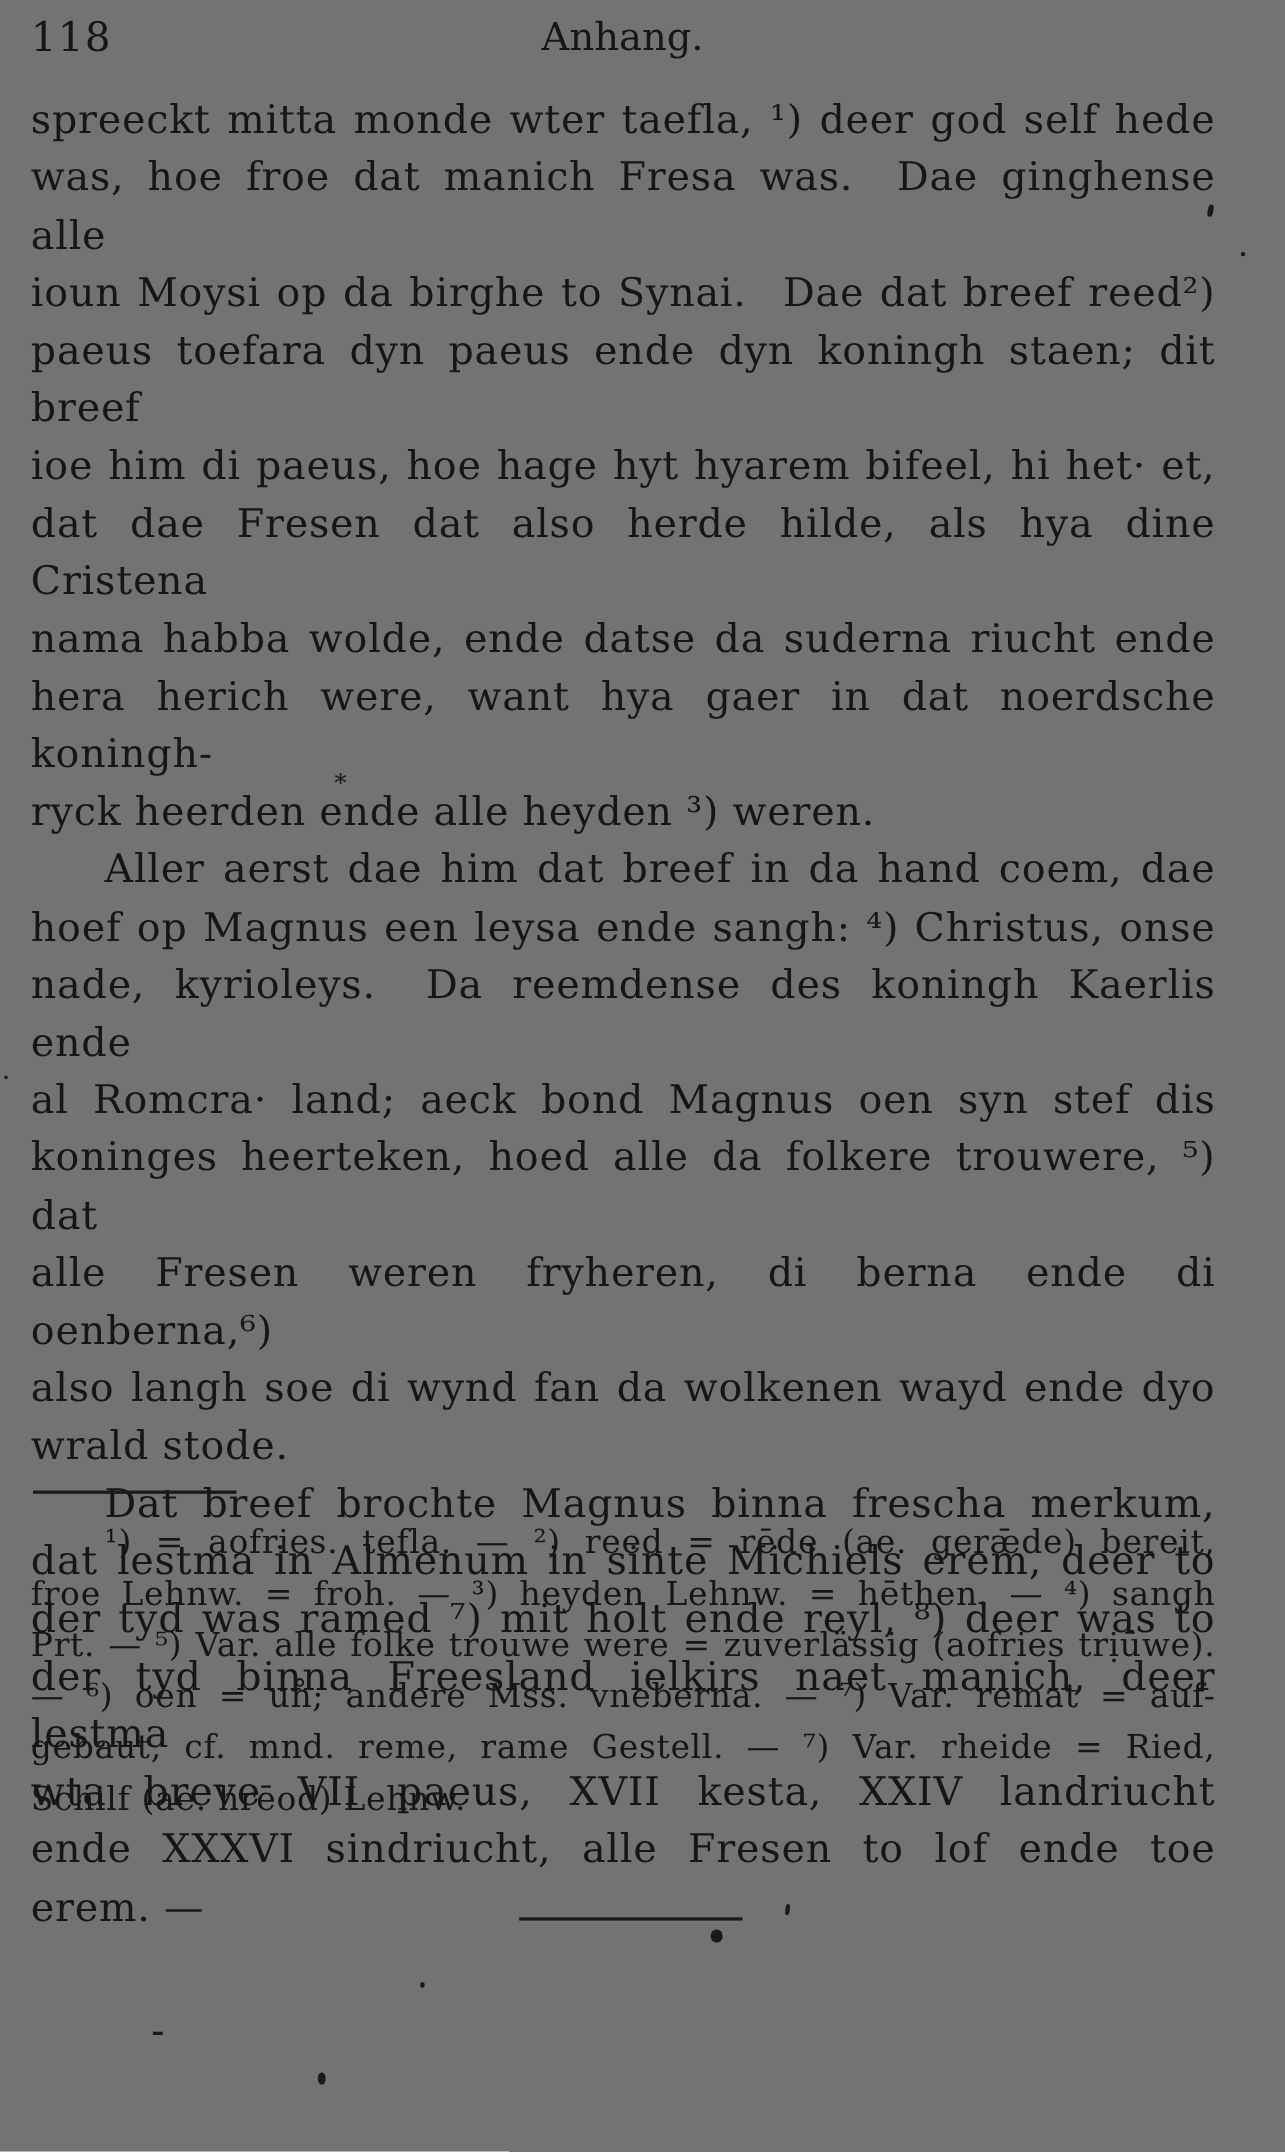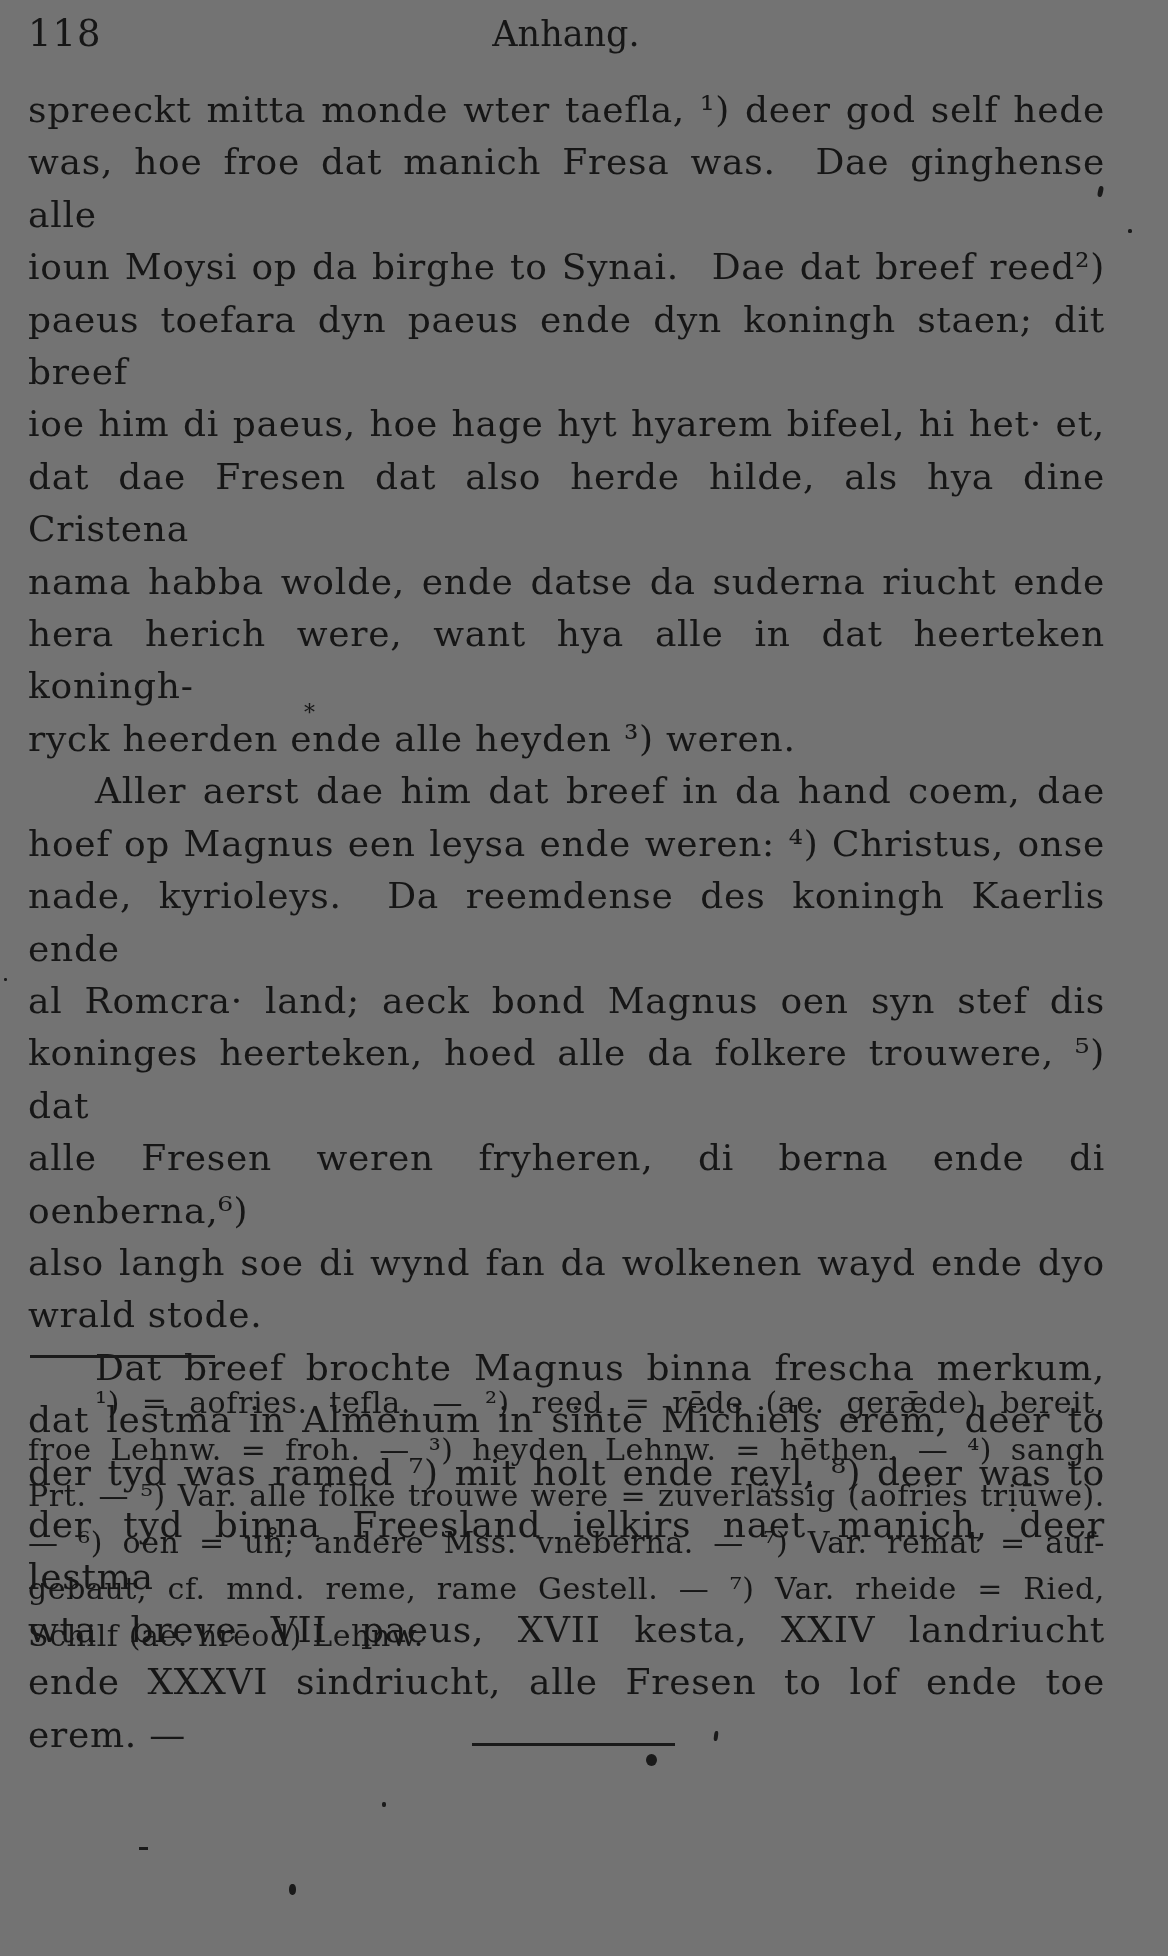--- a/index.html
+++ b/index.html
@@ -78,24 +78,24 @@
   <div class="running-title">Anhang.</div>
 
   <div class="body-text">
     <div class="line">spreeckt mitta monde wter taefla, ¹) deer god self hede</div>
     <div class="line">was, hoe froe dat manich Fresa was.  Dae ginghense alle</div>
     <div class="line">ioun Moysi op da birghe to Synai.  Dae dat breef reed²)</div>
     <div class="line">paeus toefara dyn paeus ende dyn koningh staen; dit breef</div>
     <div class="line">ioe him di paeus, hoe hage hyt hyarem bifeel, hi het· et,</div>
     <div class="line">dat dae Fresen dat also herde hilde, als hya dine Cristena</div>
     <div class="line">nama habba wolde, ende datse da suderna riucht ende</div>
-    <div class="line">hera herich were, want hya alle in dat heerteken koningh-</div>
+    <div class="line">hera herich were, want hya gaer in dat noerdsche koningh-</div>
     <div class="line noj">ryck heerden ende alle heyden ³) weren.</div>
     <div class="line indent">Aller aerst dae him dat breef in da hand coem, dae</div>
-    <div class="line">hoef op Magnus een leysa ende weren: ⁴) Christus, onse</div>
+    <div class="line">hoef op Magnus een leysa ende sangh: ⁴) Christus, onse</div>
     <div class="line">nade, kyrioleys.  Da reemdense des koningh Kaerlis ende</div>
     <div class="line">al Romcra· land; aeck bond Magnus oen syn stef dis</div>
     <div class="line">koninges heerteken, hoed alle da folkere trouwere, ⁵) dat</div>
     <div class="line">alle Fresen weren fryheren, di berna ende di oenberna,⁶)</div>
     <div class="line">also langh soe di wynd fan da wolkenen wayd ende dyo</div>
     <div class="line noj">wrald stode.</div>
     <div class="line indent">Dat breef brochte Magnus binna frescha merkum,</div>
     <div class="line">dat lestma in Almenum in sinte Michiels erem, deer to</div>
     <div class="line">der tyd was ramed ⁷) mit holt ende reyl, ⁸) deer was to</div>
     <div class="line">der tyd binna Freesland ielkirs naet manich, deer lestma</div>

